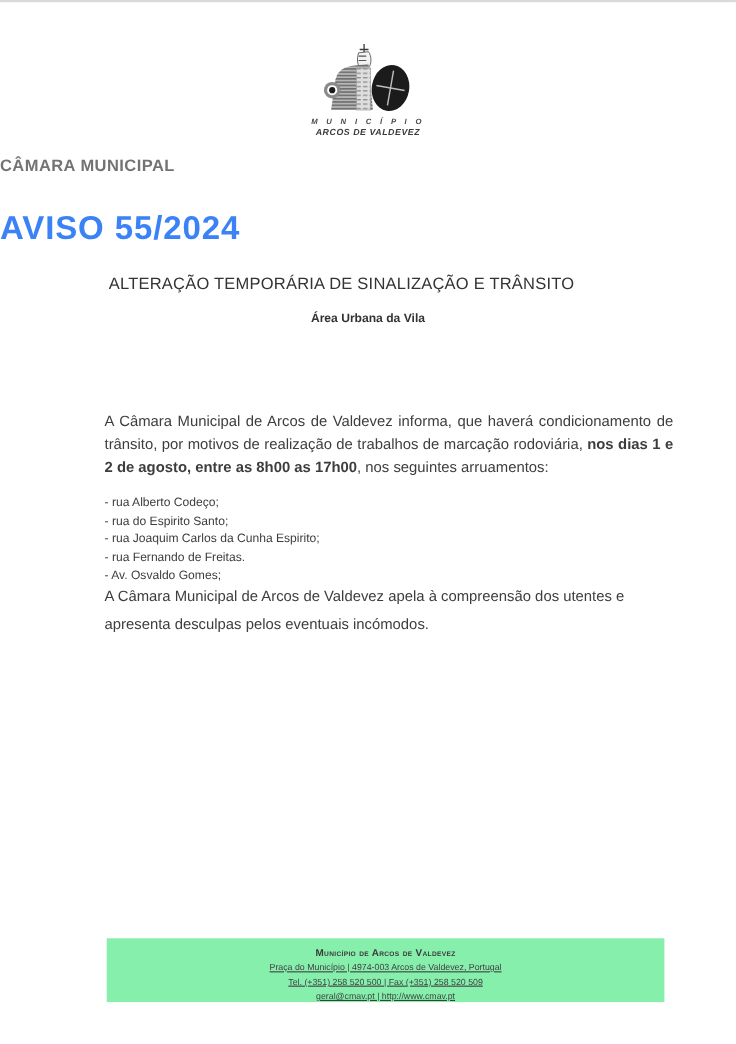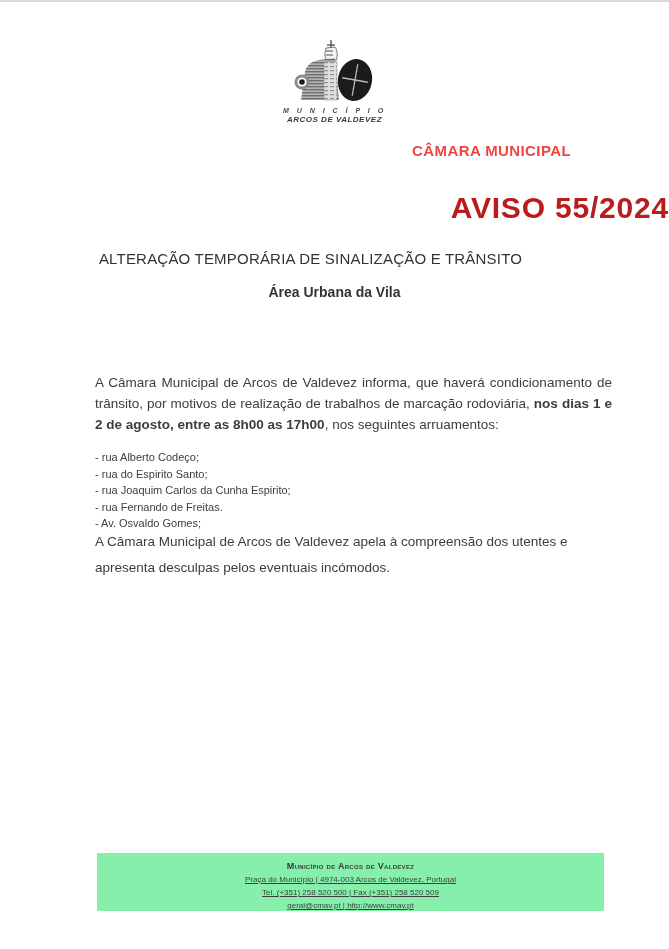--- a/index.html
+++ b/index.html
@@ -24,36 +24,36 @@
   .logo-caption1{
     font-size:7px;color:#4a4a4a;letter-spacing:3px;
     margin-top:1px;font-weight:bold;
   }
   .logo-caption2{
     font-size:8px;color:#3a3a3a;letter-spacing:0.5px;
     font-weight:bold;margin-top:1px;
   }
   .org-title{
     position:absolute;left:0;top:142px;width:571px;
-    text-align:right;font-size:15px;font-weight:bold;
-    color:#ef4444;letter-spacing:0.4px;
+    text-align:left;font-size:15px;font-weight:bold;
+    color:#737373;letter-spacing:0.4px;
   }
   .notice-title{
     position:absolute;left:0;top:191px;width:669px;
-    text-align:right;font-size:30px;font-weight:bold;
-    color:#b91c1c;letter-spacing:0.8px;
+    text-align:left;font-size:30px;font-weight:bold;
+    color:#3b82f6;letter-spacing:0.8px;
   }
   .notice-subtitle{
     position:absolute;left:0;top:250px;width:621px;
     text-align:center;font-size:15px;font-weight:normal;
     color:#333337;letter-spacing:0.2px;
   }
   .notice-area{
     position:absolute;left:0;top:284px;width:669px;
-    text-align:center;font-size:14px;font-weight:bold;
+    text-align:center;font-size:11px;font-weight:bold;
     color:#333337;
   }
   .para1{
     position:absolute;left:95px;top:372px;width:517px;
     font-size:13.5px;line-height:21px;text-align:justify;
     color:#3d3d3d;
   }
   .para1 .b{font-weight:bold;}
   .street-list{
     position:absolute;left:95px;top:449px;width:517px;

